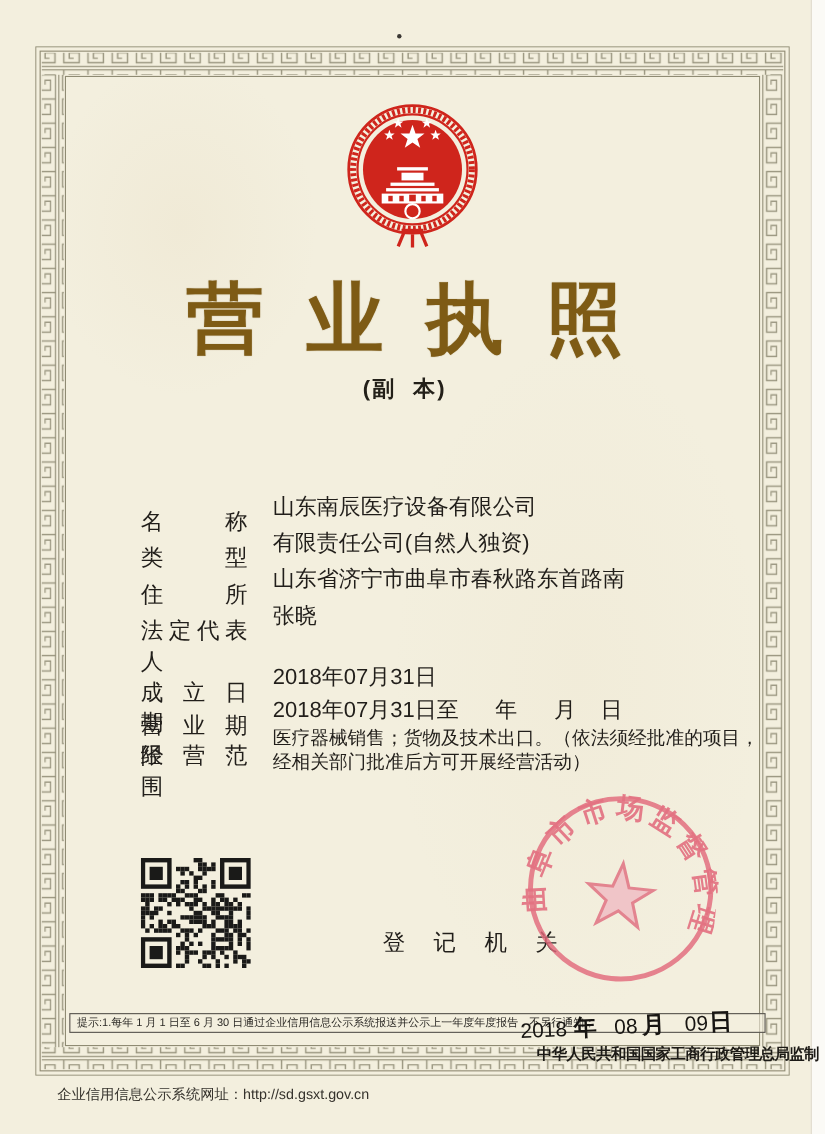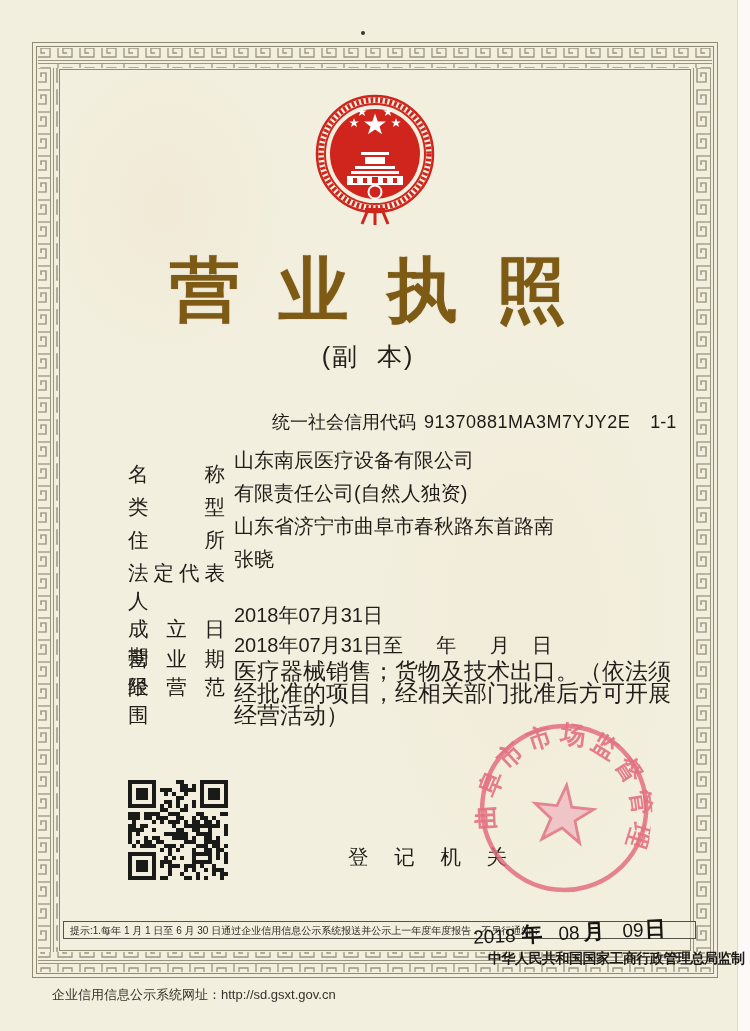--- a/index.html
+++ b/index.html
@@ -31,42 +31,42 @@
 
   .title {
     position:absolute; left:0; right:14px; top:244px;
     text-align:center; white-space:pre;
     font-size:70px; font-weight:bold; letter-spacing:0;
     color:#7e5b15; text-shadow:0 0 1px rgba(110,80,20,.55);
   }
   .subtitle {
     position:absolute; left:0; right:14px; top:340px;
     text-align:center; white-space:pre;
-    font-size:25px; font-weight:normal; color:#232019; letter-spacing:2px;
+    font-size:20px; font-weight:bold; color:#232019; letter-spacing:2px;
   }
   .credit-line {
     position:absolute; left:252px; top:389px;
     font-size:18px; color:#1e1b17; white-space:pre;
   }
   .credit-line .code { margin-left:8px; letter-spacing:.5px; }
   .credit-line .copy { margin-left:20px; }
 
   .row { position:absolute; left:128px; white-space:nowrap; }
   .f-label {
     display:inline-block; width:97px; font-size:20.5px; color:#211e1a;
     text-align:justify; text-align-last:justify; vertical-align:top;
     white-space:normal;
     margin-top:13px;
   }
   .f-value {
-    display:inline-block; margin-left:9px; font-size:20px; color:#211e1a;
+    display:inline-block; margin-left:23px; font-size:20px; color:#211e1a;
     vertical-align:top; white-space:pre;
   }
   .row-scope .f-value {
-    width:442px; font-size:23px; line-height:22px; white-space:normal;
+    width:442px; font-size:17px; line-height:22px; white-space:normal;
   }
 
   .qr { position:absolute; left:128px; top:780px; }
   .reg-label {
     position:absolute; left:348px; top:843px;
     font-size:20.5px; color:#211e1a; letter-spacing:10px; white-space:pre;
   }
   .seal { position:absolute; left:476px; top:720px; transform:rotate(6deg); opacity:.92; }
 
   .issue-date {
@@ -162,23 +162,20 @@
         <path d="M72,121 L72,133"></path>
         <path d="M80,120 L85,132"></path>
       </g>
       <rect x="62" y="116" width="20" height="4" fill="#cf251c"></rect>
     </svg>
   </div>
 
   <div class="title">营  业  执  照</div>
   <div class="subtitle">(副  本)</div>
 
-  <div class="credit-line">
-    <span class="label">统一社会信用代码</span><span class="code">91370881MA3M7YJY2E</span><span class="copy">1-1</span>
-  </div>
 
   <div class="row" style="top:447px">
     <span class="f-label">名 称</span><span class="f-value">山东南辰医疗设备有限公司</span>
   </div>
   <div class="row" style="top:480px">
     <span class="f-label">类 型</span><span class="f-value">有限责任公司(自然人独资)</span>
   </div>
   <div class="row" style="top:513px">
     <span class="f-label">住 所</span><span class="f-value">山东省济宁市曲阜市春秋路东首路南</span>
   </div>

